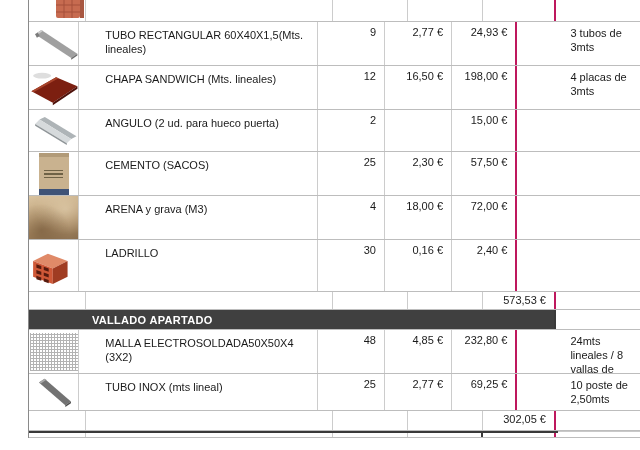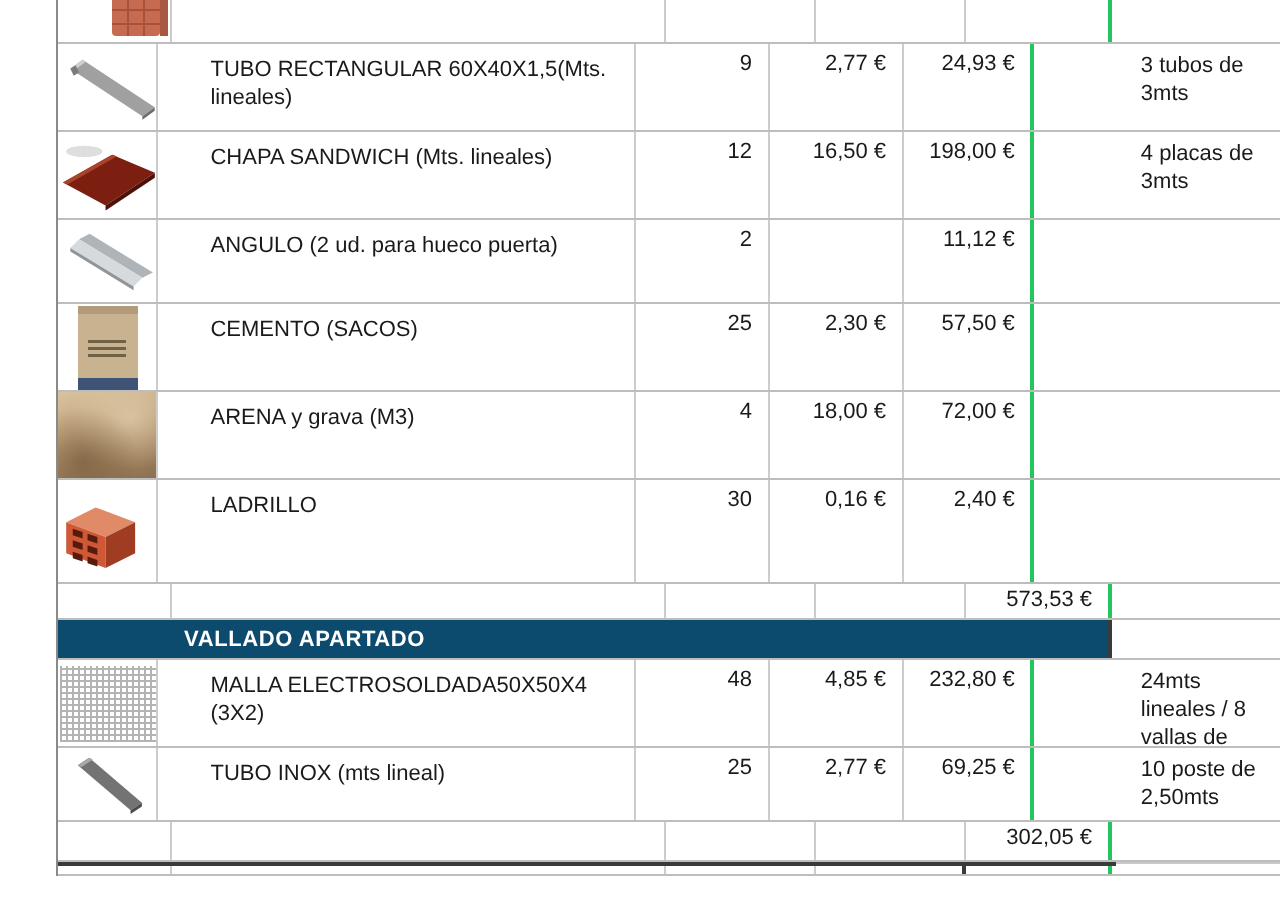--- a/index.html
+++ b/index.html
@@ -5,29 +5,29 @@
   html,body{margin:0;padding:0;background:#ffffff;}
   .page{position:relative;width:640px;height:450px;background:#ffffff;overflow:hidden;
         font-family:"Liberation Sans", sans-serif;color:#1a1a1a;}
   .tbl{position:absolute;left:28px;top:0;width:612px;border-left:1px solid #8a8a8a;}
   .row{display:flex;box-sizing:border-box;border-bottom:1px solid #bdbdbd;background:#fff;}
   .cell{box-sizing:border-box;border-right:1px solid #cccccc;position:relative;overflow:hidden;}
   .c-img{width:57px;display:flex;align-items:center;justify-content:center;}
   .c-desc{width:247px;}
   .c-qty{width:75px;}
   .c-unit{width:75px;}
-  .c-total{width:73px;border-right:2px solid #22c55e;}
+  .c-total{width:73px;border-right:2px solid #be185d;}
   .c-note{width:85px;border-right:none;}
   .desc{font-size:11px;padding:7px 6px 0 6px;line-height:1.25;margin-left:20px;}
   .num{font-size:11px;text-align:right;padding:4px 8px 0 0;}
   .note{font-size:11px;padding:4px 2px 0 5px;line-height:1.28;margin-left:48px;}
   .h22{height:22px}.h44{height:44px}.h42{height:42px}.h52{height:52px}
   .h18{height:18px}.h20{height:20px}.h56{height:44px}.h37{height:37px}.h5{height:5px}
   .subtotal .num{font-weight:normal;padding-top:2px;}
-  .sec-head .cell{background:#0c4a6e;border-right:none;}
+  .sec-head .cell{background:#404040;border-right:none;}
   .sec-head .c-total{border-right:2px solid #3a3a3a;}
   .sec-head .c-note{background:#ffffff;}
   .sec-title{color:#ffffff;font-weight:bold;font-size:11px;padding:4px 0 0 6px;letter-spacing:.3px;}
   .bottom-rule{display:flex;}
   .rule-dark{width:529px;height:2px;background:#3a3a3a;}
   .rule-light{width:83px;height:2px;background:#ffffff;border-top:1px solid #c9c9c9;box-sizing:border-box;}
   .stub .cell{border-bottom:none;}
   .stub .c-unit{border-right:2px solid #3a3a3a;}
   
   .clip-cell{display:block;}
@@ -110,21 +110,21 @@
       <div class="cell c-img">
         <svg width="54" height="38" viewBox="0 0 56 40">
           <polygon points="12,7 18,4 54,26 48,29" fill="#aeb4b7"></polygon>
           <polygon points="12,7 7,12 43,34 48,29" fill="#d6dadc"></polygon>
           <polygon points="7,12 43,34 43,36 7,14" fill="#8f9598"></polygon>
         </svg>
       </div>
       <div class="cell c-desc desc">ANGULO (2 ud. para hueco puerta)</div>
       <div class="cell c-qty num">2</div>
       <div class="cell c-unit num"></div>
-      <div class="cell c-total num">11,12 €</div>
+      <div class="cell c-total num">15,00 €</div>
       <div class="cell c-note note"></div>
     </div>
 
     <div class="row h44">
       <div class="cell c-img">
         <div class="bag">
           <div class="bag-top"></div>
           <div class="bag-label"></div>
           <div class="bag-foot"></div>
         </div>

